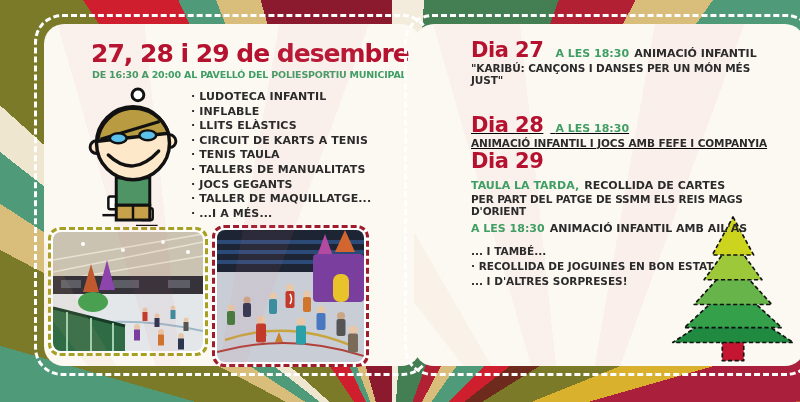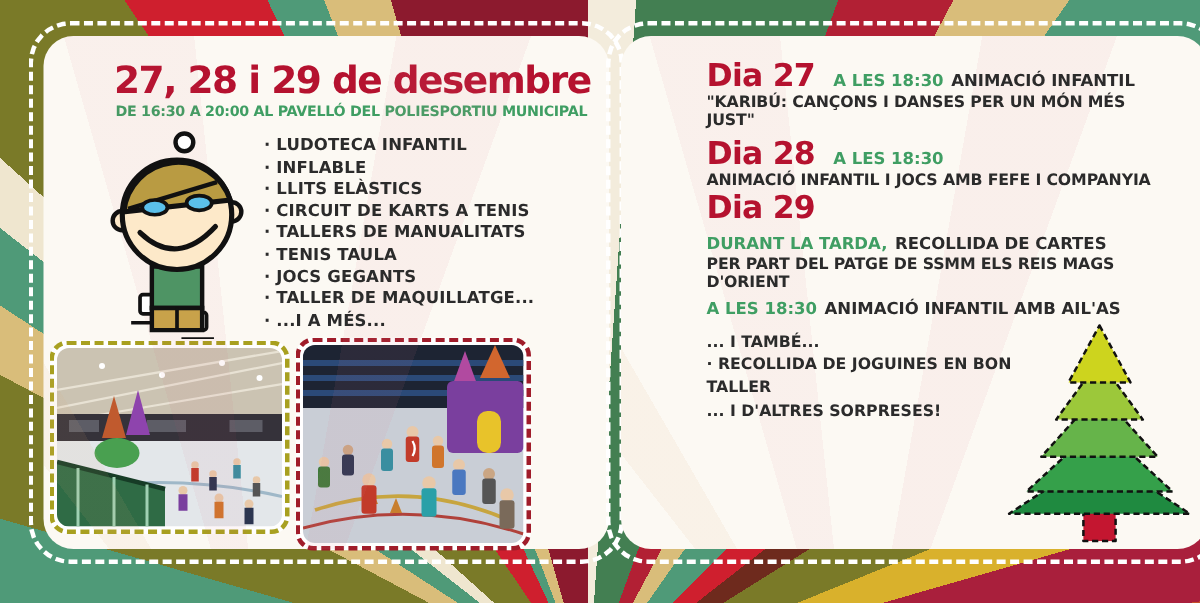--- a/index.html
+++ b/index.html
@@ -14,40 +14,40 @@
       #7a7a28 180deg 190deg,#d9b12c 190deg 196deg,#a91f3c 196deg 204deg,#c6502a 204deg 222deg,
       #8c1a2e 222deg 360deg);}
   .panel{position:absolute;top:24px;height:342px;background:#fcf9f3;border-radius:20px;padding-left:35px;}
   .panel::before{content:"";position:absolute;inset:-10px;border:3px dashed #fff;border-radius:28px;pointer-events:none;}
   .panel::after{content:"";position:absolute;inset:0;border-radius:20px;pointer-events:none;
     background:conic-gradient(from 300deg at 40% 140%,
       rgba(205,70,100,.06) 0deg 10deg,rgba(255,255,255,0) 10deg 22deg,
       rgba(220,170,120,.09) 22deg 30deg,rgba(255,255,255,0) 30deg 44deg,
       rgba(205,70,100,.05) 44deg 54deg,rgba(255,255,255,0) 54deg 70deg,
       rgba(220,120,140,.08) 70deg 80deg,rgba(255,255,255,0) 80deg 360deg);}
-  .panel-left{left:29px;width:342px;}
+  .panel-left{left:44px;width:342px;}
   .panel-right{left:414px;width:356px;}
 
   .lp-title{color:#b5122f;font-size:25px;font-weight:bold;letter-spacing:-1px;margin:15px 0 1px 12px;}
   .lp-sub{color:#3f9e63;font-size:9.5px;font-weight:bold;letter-spacing:-.2px;margin-left:13px;}
   .lp-mid{display:flex;margin:6px 0 0 8px;position:relative;z-index:2;}
   .boy-wrap{width:92px;flex:0 0 92px;}
   .activities{font-size:11px;font-weight:bold;color:#2b2b2b;line-height:14.6px;margin:4px 0 0 12px;letter-spacing:.1px;}
   .photo-frame{position:absolute;background:#fff;padding:2px;border-radius:12px;}
   .photo-frame.olive{border:3px dashed #a8a020;left:4px;top:203px;}
   .photo-frame.darkred{border:3px dashed #a01c2a;left:168px;top:201px;}
   .photo-frame svg{display:block;border-radius:8px;}
 
   .rp{position:relative;z-index:2;padding:12px 20px 0 22px;}
   .day-label{color:#b5122f;font-size:21px;font-weight:bold;letter-spacing:-.5px;margin-right:7px;}
   .time{color:#3f9e63;font-size:11px;font-weight:bold;}
   .ev{color:#2b2b2b;font-size:11px;font-weight:bold;}
   .detail{color:#2b2b2b;font-size:10.5px;font-weight:bold;letter-spacing:-.1px;margin-top:0px;}
   .blk27{margin-top:2px;}
-  .blk28{margin-top:4px;}
+  .blk28{margin-top:27px;text-decoration:underline;}
   .blk29{}
   .blk29 .line2{margin-top:1px;}
   .evening{}
   .extras{margin-top:8px;width:250px;color:#2b2b2b;font-size:10.5px;font-weight:bold;line-height:15.2px;}
   .tree-wrap{position:absolute;right:10px;bottom:2px;width:124px;height:152px;z-index:1;}
 </style>
 </head>
 <body>
 
 <div class="stage">
@@ -75,22 +75,22 @@
           <ellipse cx="30" cy="53" rx="8.5" ry="5" fill="#5bc0ea" stroke="#111" stroke-width="2.5"></ellipse>
           <ellipse cx="60" cy="50" rx="8.5" ry="5" fill="#5bc0ea" stroke="#111" stroke-width="2.5"></ellipse>
           <path d="M20,70 Q45,94 71,66" fill="none" stroke="#111" stroke-width="3.5" stroke-linecap="round"></path>
         </svg>
       </div>
       <div class="activities">
           <div>· LUDOTECA INFANTIL</div>
           <div>· INFLABLE</div>
           <div>· LLITS ELÀSTICS</div>
           <div>· CIRCUIT DE KARTS A TENIS</div>
+          <div>· TENIS TAULA</div>
           <div>· TALLERS DE MANUALITATS</div>
-          <div>· TENIS TAULA</div>
           <div>· JOCS GEGANTS</div>
           <div>· TALLER DE MAQUILLATGE...</div>
           <div>· ...I A MÉS...</div>
         </div>
     </div>
 
     <div class="photo-frame olive">
       <svg width="150" height="119" viewBox="0 0 150 119">
         <rect width="150" height="46" fill="#cbc3b2"></rect>
         <path d="M0,40 L150,10 M0,28 L150,2 M20,46 L150,24" stroke="#e8e2d4" stroke-width="1.5" fill="none"></path>
@@ -211,34 +211,34 @@
 
       <div class="blk28">
         <span class="day-label">Dia 28</span>
         <span class="time">A LES 18:30</span>
         <div class="detail">ANIMACIÓ INFANTIL I JOCS AMB FEFE I COMPANYIA</div>
       </div>
 
       <div class="blk29">
         <span class="day-label">Dia 29</span>
         <div class="line2">
-          <span class="time">DURANT LA TARDA,</span>
+          <span class="time">TAULA LA TARDA,</span>
           <span class="ev">RECOLLIDA DE CARTES</span>
         </div>
         <div class="detail">PER PART DEL PATGE DE SSMM ELS REIS MAGS D'ORIENT</div>
       </div>
 
       <div class="evening">
         <span class="time">A LES 18:30</span>
         <span class="ev">ANIMACIÓ INFANTIL AMB AIL'AS</span>
       </div>
 
       <div class="extras">
           <div>... I TAMBÉ...</div>
-          <div>· RECOLLIDA DE JOGUINES EN BON TALLER</div>
+          <div>· RECOLLIDA DE JOGUINES EN BON ESTAT</div>
           <div>... I D'ALTRES SORPRESES!</div>
         </div>
     </div>
 
     <div class="tree-wrap">
       <svg width="124" height="152" viewBox="0 0 150 184">
         <g stroke="#111" stroke-width="2" stroke-dasharray="5 3" stroke-linejoin="round">
           <rect x="62" y="156" width="26" height="24" fill="#c41630"></rect>
           <polygon points="75,110 148,158 2,158" fill="#1f8a40"></polygon>
           <polygon points="75,86 134,140 16,140" fill="#35a04a"></polygon>

